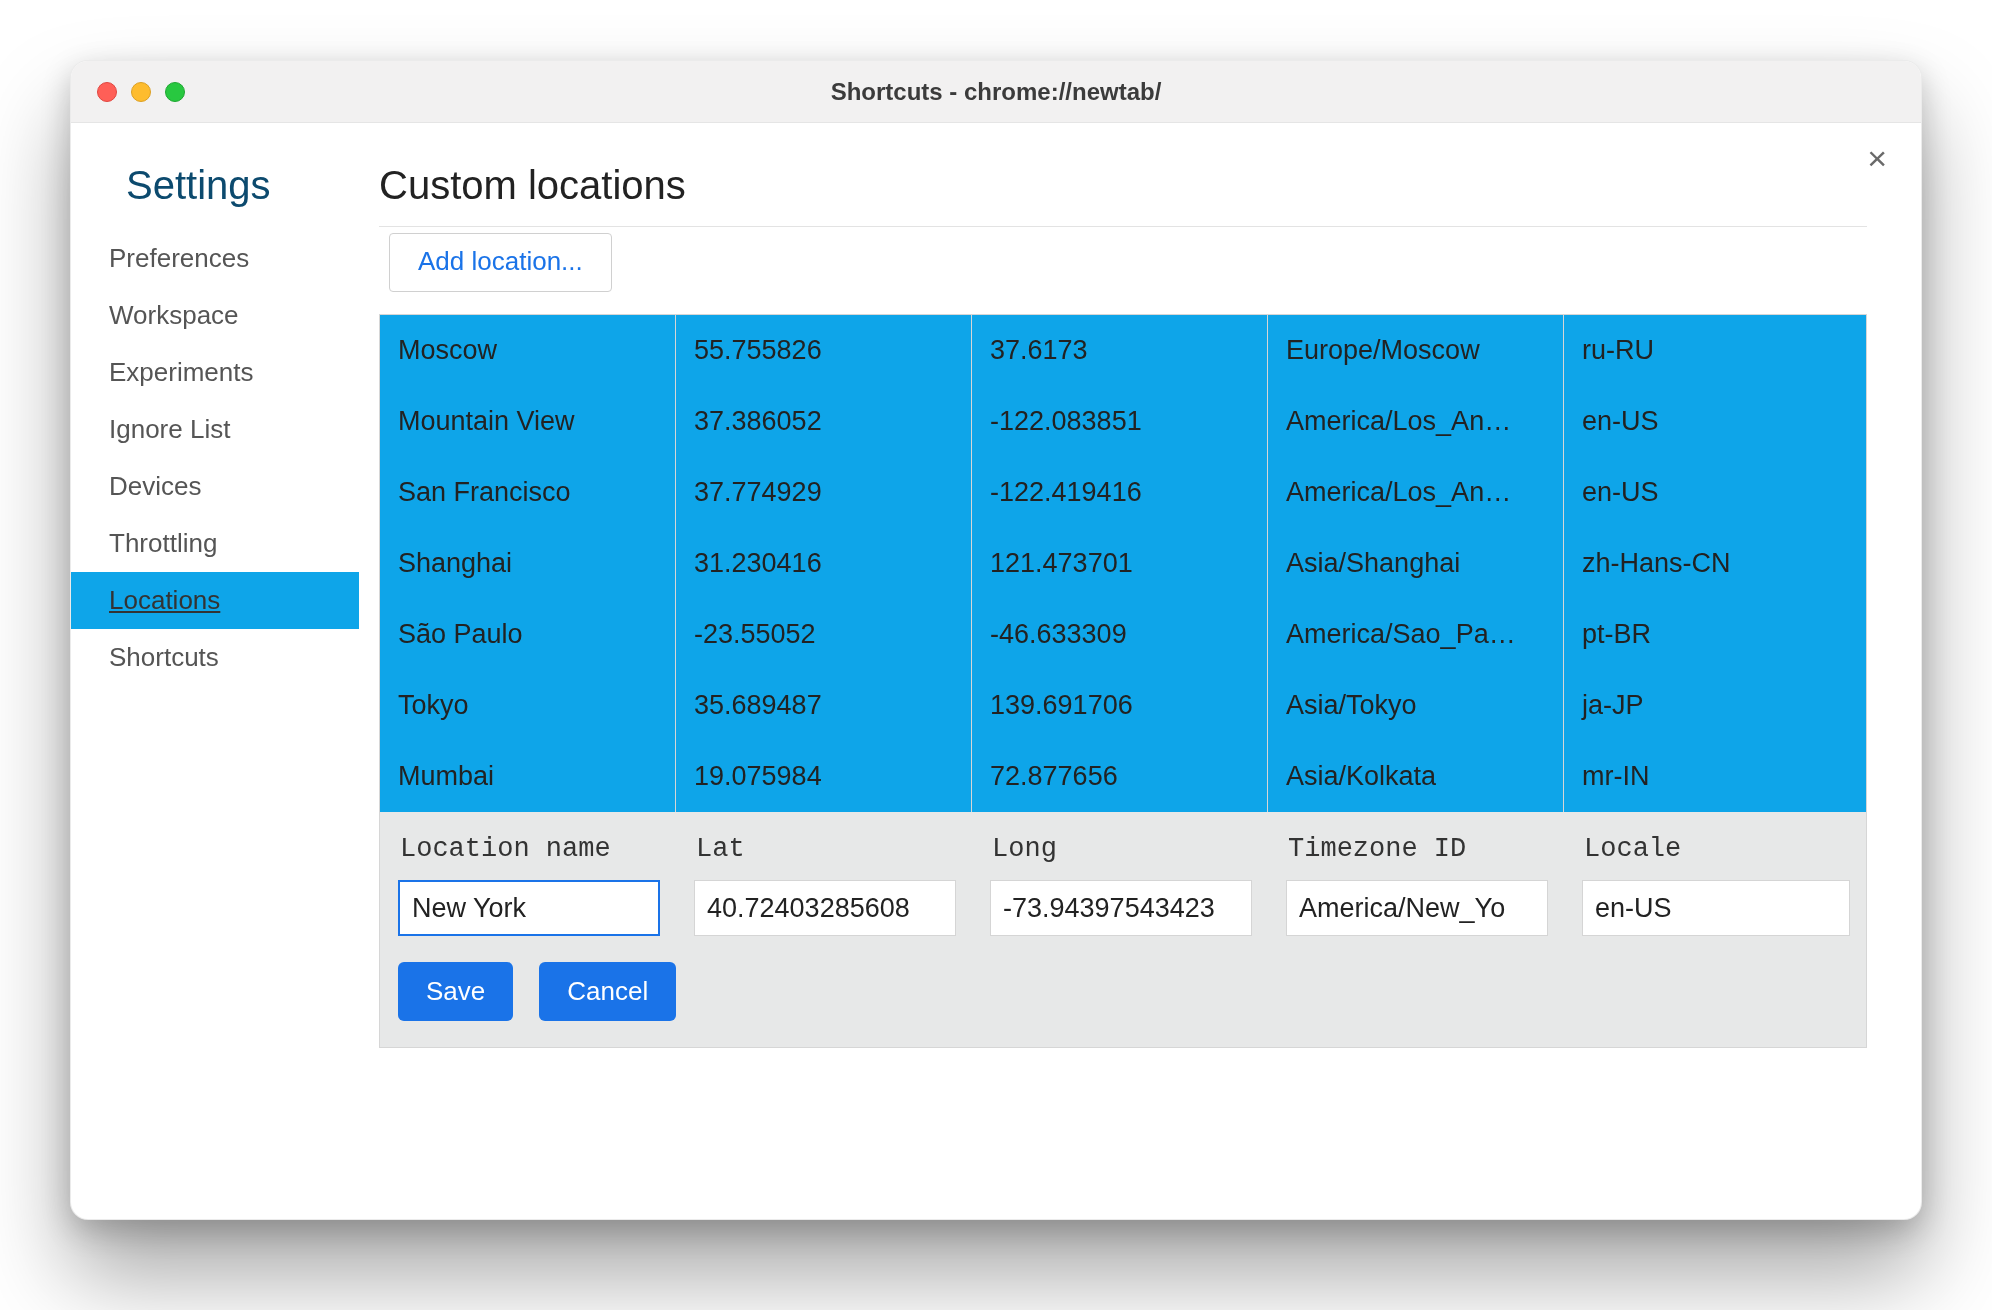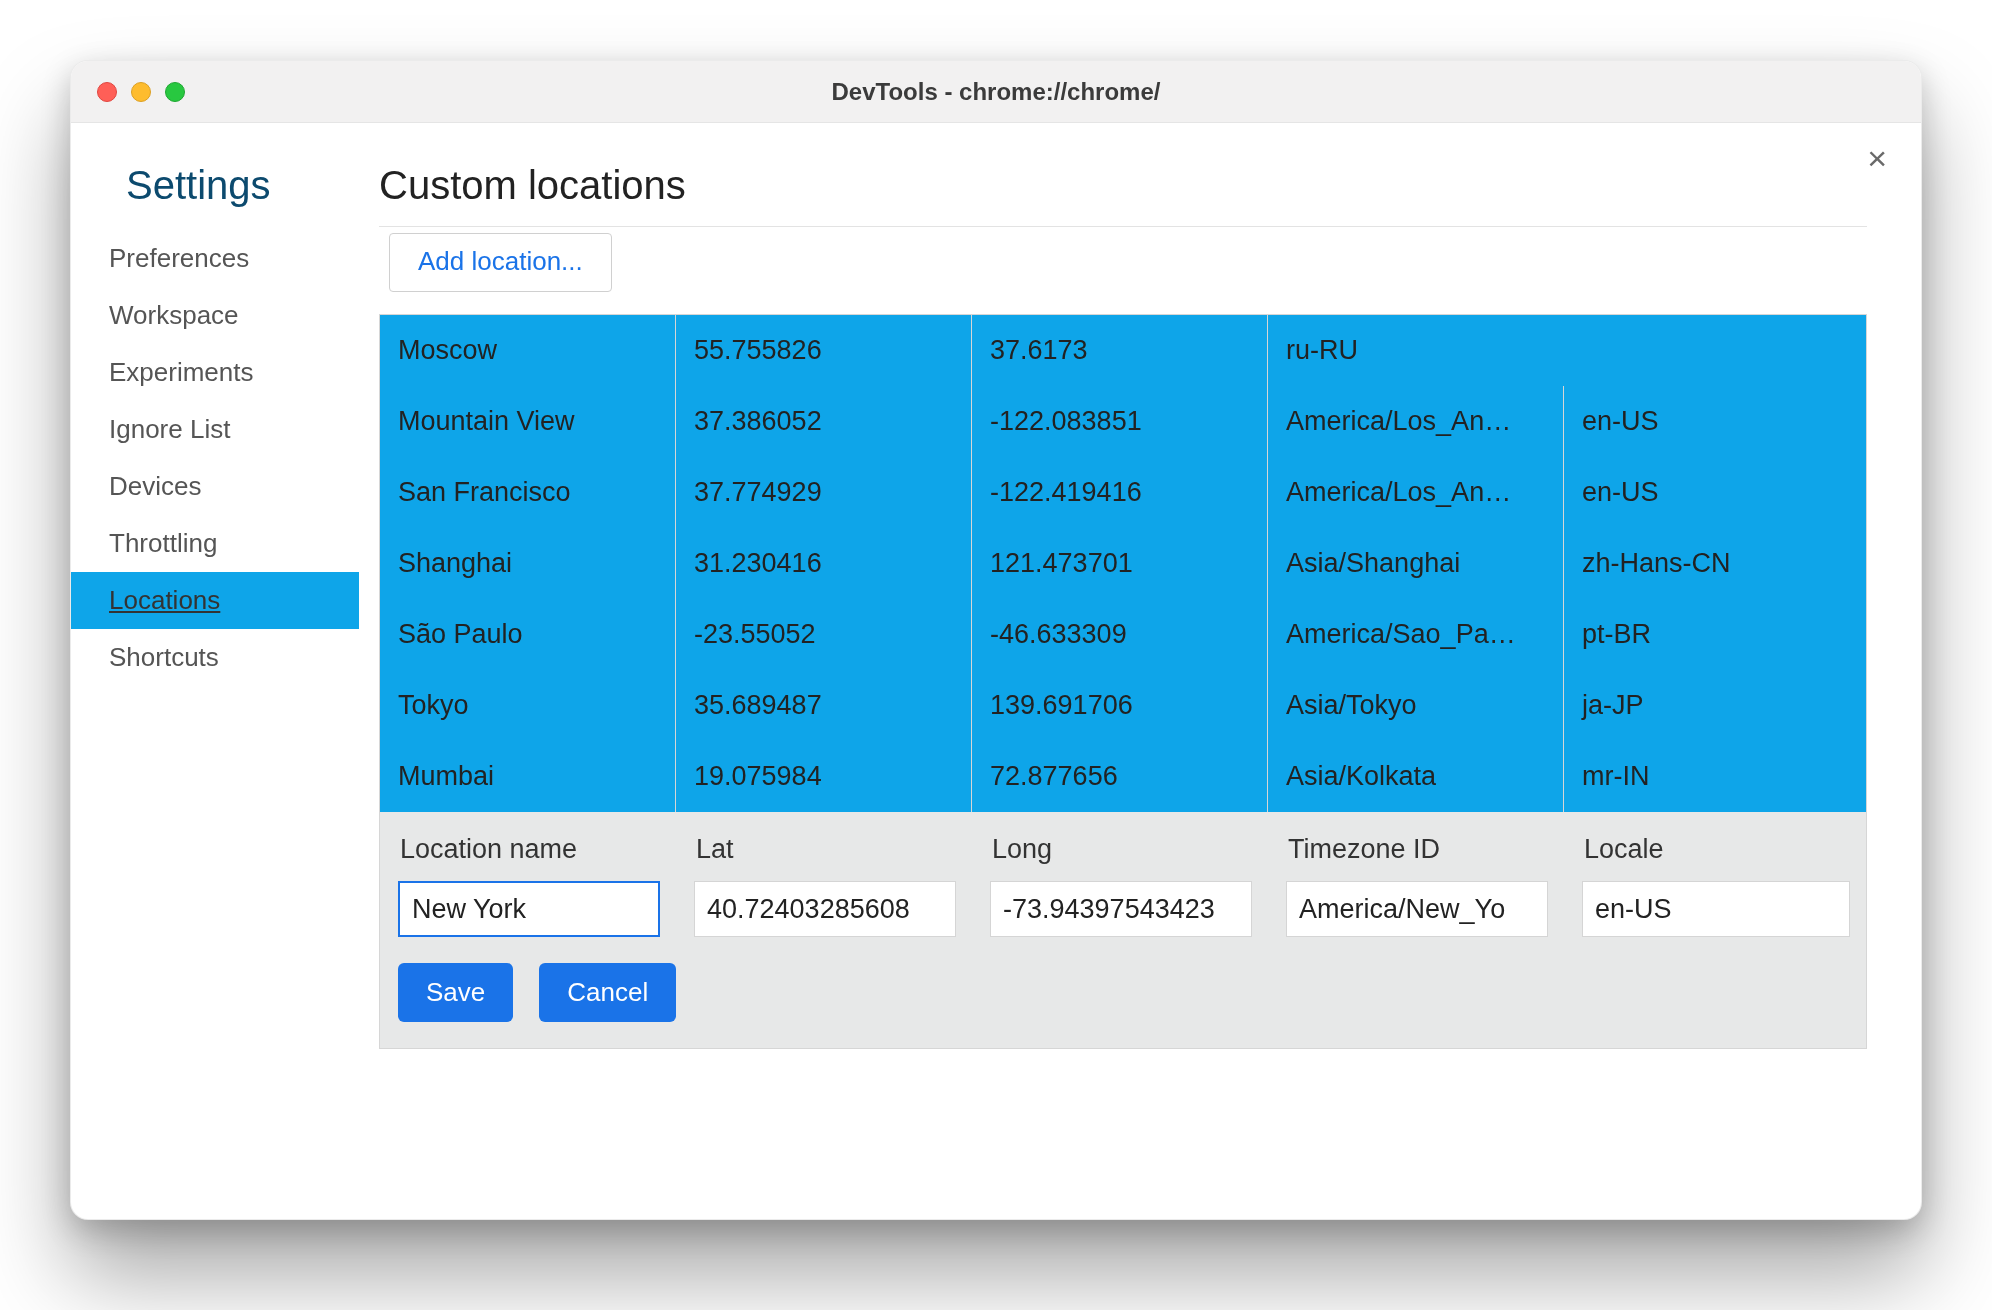--- a/index.html
+++ b/index.html
@@ -151,20 +151,21 @@
     background: #e7e8e8;
   }
   .edit-header {
     display: grid;
     grid-template-columns: 1fr 1fr 1fr 1fr 1.02fr;
     font-size: 27px;
     color: #333;
   }
   .edit-header > div {
     padding: 22px 18px 6px 20px;
+    font-family: Liberation Mono, monospace;
   }
   .edit-inputs {
     display: grid;
     grid-template-columns: 1fr 1fr 1fr 1fr 1.02fr;
     padding: 10px 0 4px 0;
   }
   .edit-inputs > div {
     padding: 0 16px 0 18px;
   }
   .txt {
@@ -202,21 +203,21 @@
 
 <div class="stage">
   <div class="window">
 
     <div class="titlebar">
       <div class="traffic-lights">
         <div class="tl tl-red"></div>
         <div class="tl tl-yellow"></div>
         <div class="tl tl-green"></div>
       </div>
-      <div class="title">DevTools - chrome://chrome/</div>
+      <div class="title">Shortcuts - chrome://newtab/</div>
     </div>
 
     <div class="body">
 
       <div class="close-btn">×</div>
 
       <div class="sidebar">
         <div class="sidebar-title">Settings</div>
         <div id="side-list">
             <div class="side-item">Preferences</div>
@@ -235,20 +236,21 @@
         <div>
           <button class="add-btn">Add location...</button>
         </div>
 
         <div class="grid">
           <div id="rows">
               <div class="row datarow">
                 <div>Moscow</div>
                 <div>55.755826</div>
                 <div>37.6173</div>
+                <div>Europe/Moscow</div>
                 <div>ru-RU</div>
               </div>
               <div class="row datarow">
                 <div>Mountain View</div>
                 <div>37.386052</div>
                 <div>-122.083851</div>
                 <div>America/Los_An…</div>
                 <div>en-US</div>
               </div>
               <div class="row datarow">

